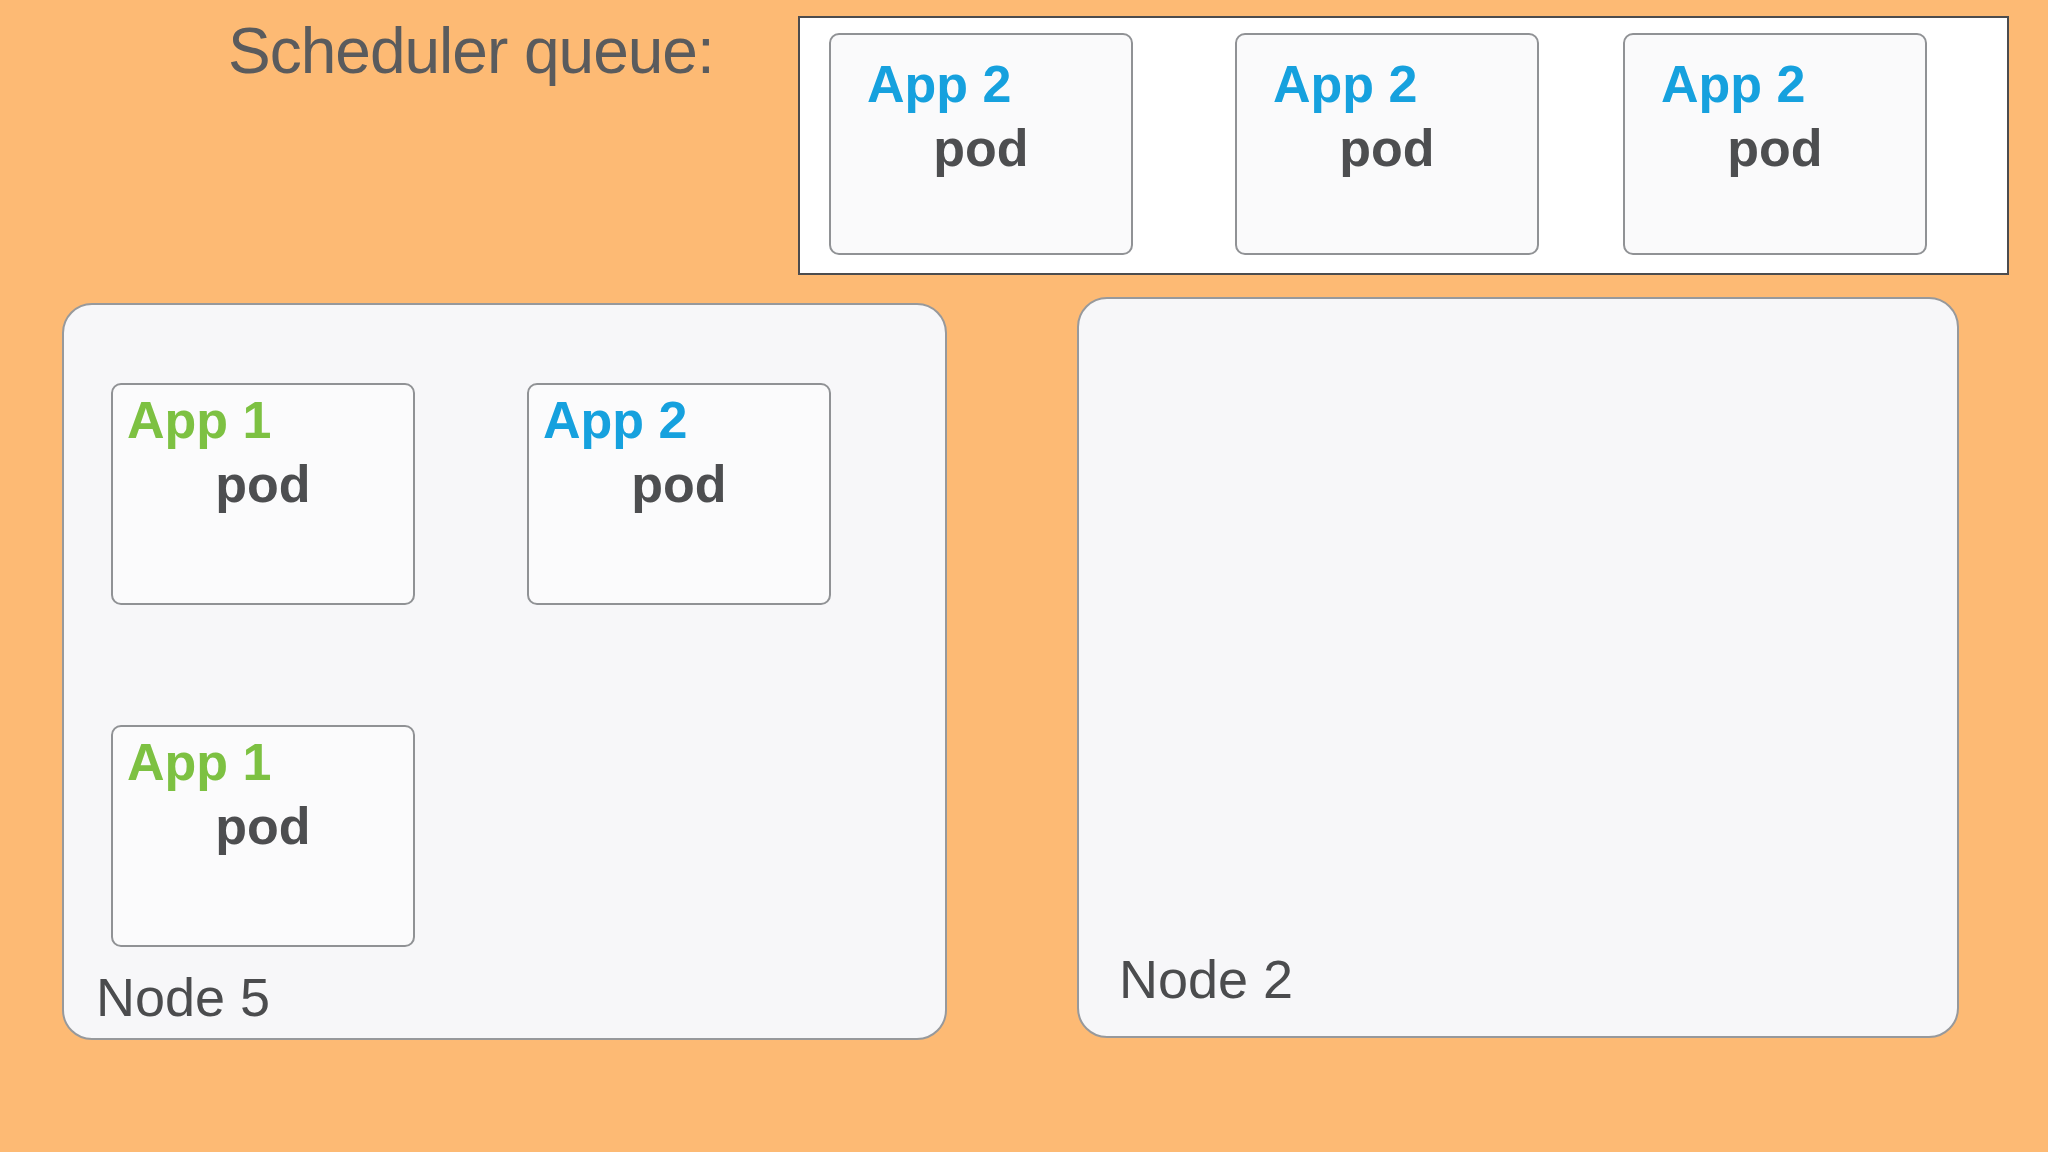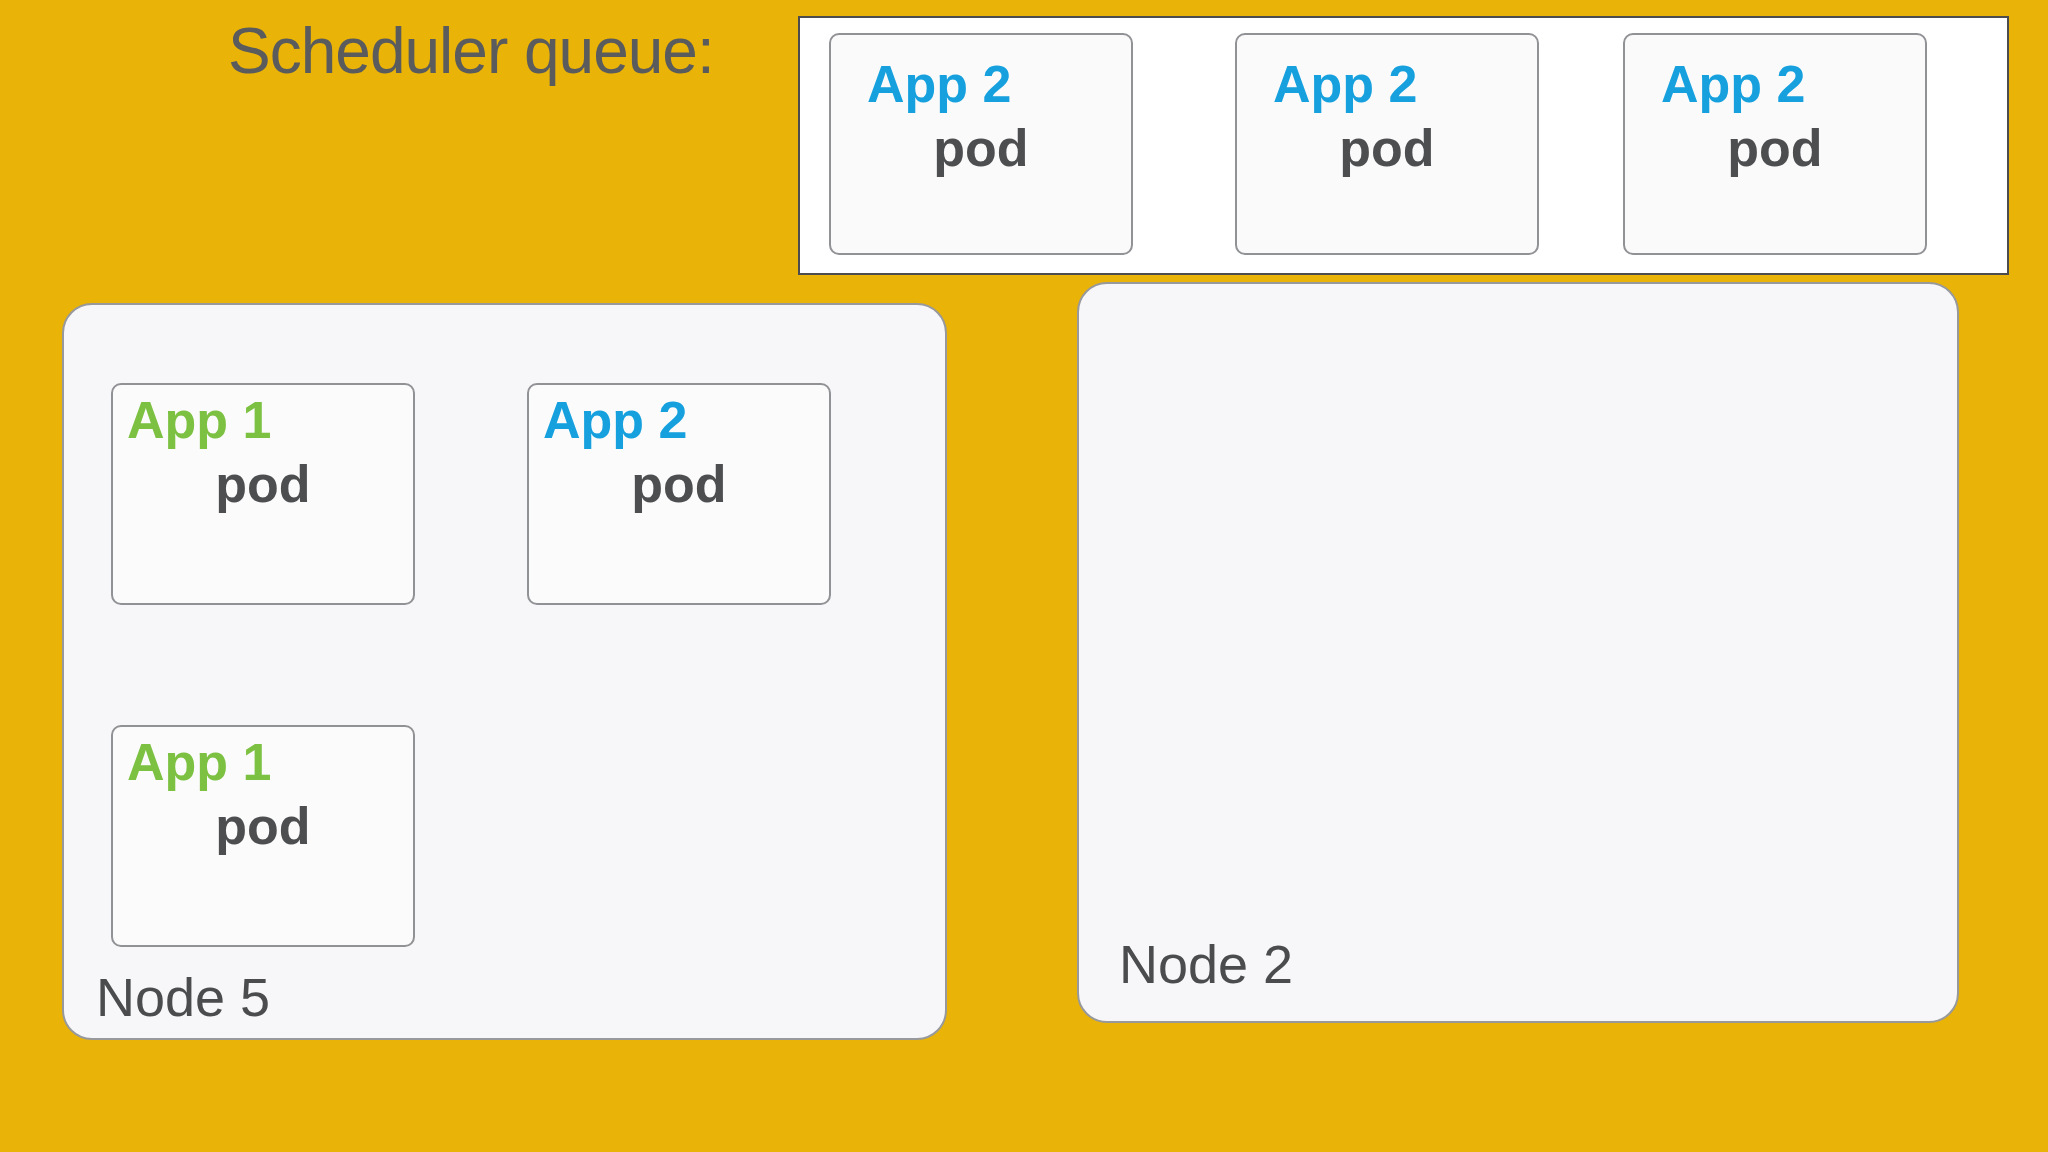--- a/index.html
+++ b/index.html
@@ -1,19 +1,19 @@
 <!DOCTYPE html>
 <html><head>
 <meta charset="utf-8">
 <style>
   html,body{margin:0;padding:0;background:#ffffff;}
   #canvas{
     position:relative;
     width:2048px;height:1152px;
-    background:#eab308;
+    background:#fdba74;
     font-family:"Liberation Sans", sans-serif;
     overflow:hidden;
   }
   
   .title{
     position:absolute;left:228px;top:14px;
     font-size:64px;font-weight:300;color:#5a5b5d;
     letter-spacing:-1px;
   }
   
@@ -38,21 +38,21 @@
   .queue .pod .pod-app{margin:22px 0 0 36px;}
   
   .node{
     position:absolute;
     background:#f7f7f9;
     border:2px solid #97999c;
     border-radius:30px;
     box-sizing:border-box;
   }
   .node1{left:62px;top:303px;width:885px;height:737px;}
-  .node2{left:1077px;top:282px;width:882px;height:741px;}
+  .node2{left:1077px;top:297px;width:882px;height:741px;}
   .np0{left:47px;top:78px;}
   .np1{left:463px;top:78px;}
   .np2{left:47px;top:420px;}
   .node .pod .pod-app{margin:8px 0 0 14px;}
   
   .pod-app{
     font-size:52px;font-weight:600;line-height:1.05;
   }
   .c-green{color:#7DC142;}
   .c-blue{color:#16A1DE;}

